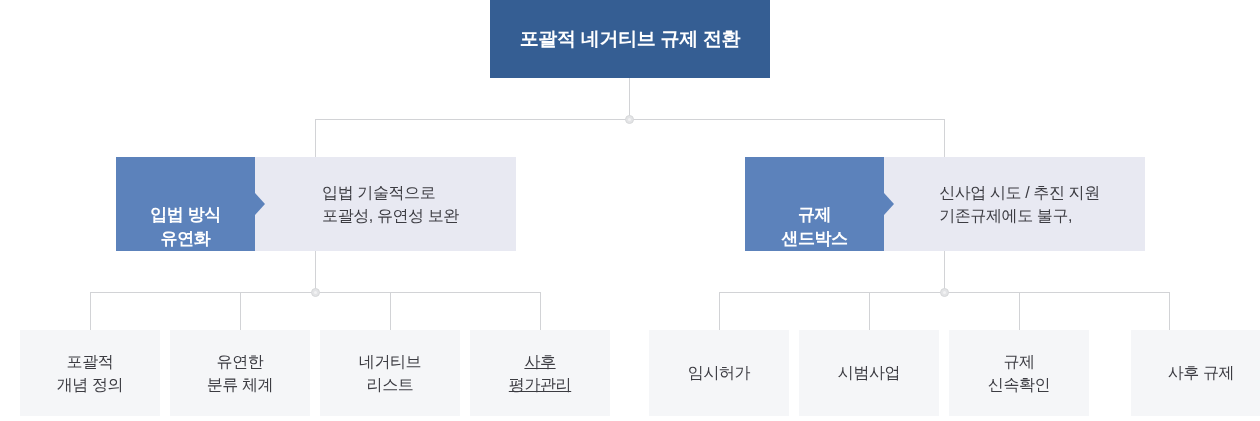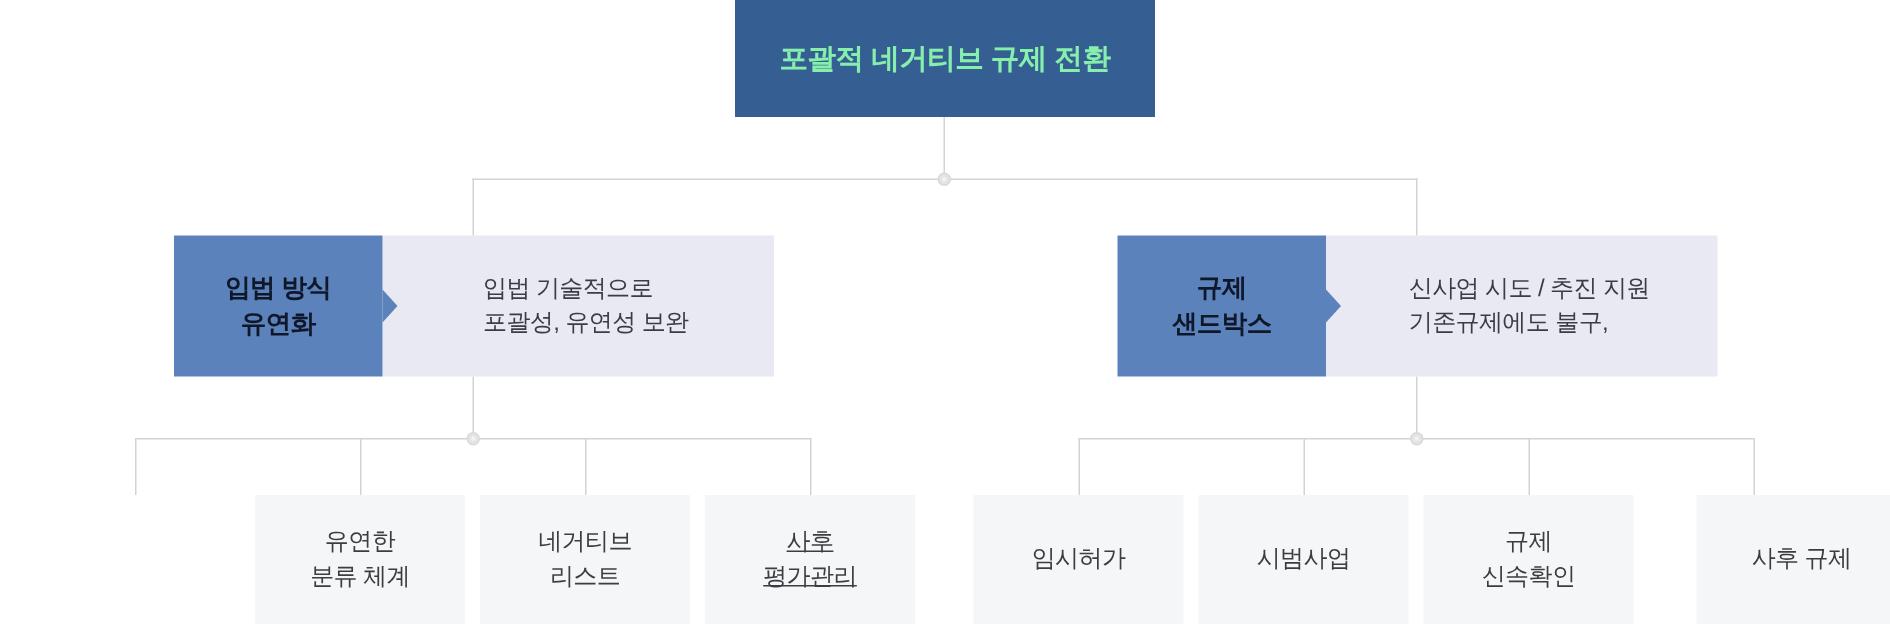--- a/index.html
+++ b/index.html
@@ -61,21 +61,21 @@
   }
 
   
   .root-box {
     position: absolute;
     left: 490px;
     top: 0px;
     width: 280px;
     height: 78px;
     background: #355e93;
-    color: #86efac;
+    color: #ffffff;
     display: flex;
     align-items: center;
     justify-content: center;
     font-size: 19px;
     font-weight: bold;
     letter-spacing: -0.3px;
     box-sizing: border-box;
   }
 
   
@@ -86,23 +86,23 @@
     display: flex;
     align-items: stretch;
   }
   .grp-left { left: 116px; width: 400px; }
   .grp-right { left: 745px; width: 400px; }
 
   .grp-tag {
     position: relative;
     width: 139px;
     background: #5c82bb;
-    color: #0f172a;
-    display: flex;
-    align-items: center;
+    color: #ffffff;
+    display: flex;
+    align-items: flex-end;
     justify-content: center;
     text-align: center;
     font-size: 17px;
     font-weight: bold;
     line-height: 1.42;
     letter-spacing: -0.4px;
     box-sizing: border-box;
     z-index: 2;
   }
   .grp-tag::after {
@@ -210,20 +210,26 @@
       </div>
     </div>
     <div class="grp-desc">
       <div>
         <div>신사업 시도 / 추진 지원</div>
         <div>기존규제에도 불구,</div>
       </div>
     </div>
   </div>
 
+  <div class="leaf" style="left:20px; width:140px;">
+    <div>
+      <div>포괄적</div>
+      <div>개념 정의</div>
+    </div>
+  </div>
   <div class="leaf" style="left:320px; width:140px;">
     <div>
       <div>네거티브</div>
       <div>리스트</div>
     </div>
   </div>
   <div class="leaf" style="left:170px; width:140px;">
     <div>
       <div>유연한</div>
       <div>분류 체계</div>

